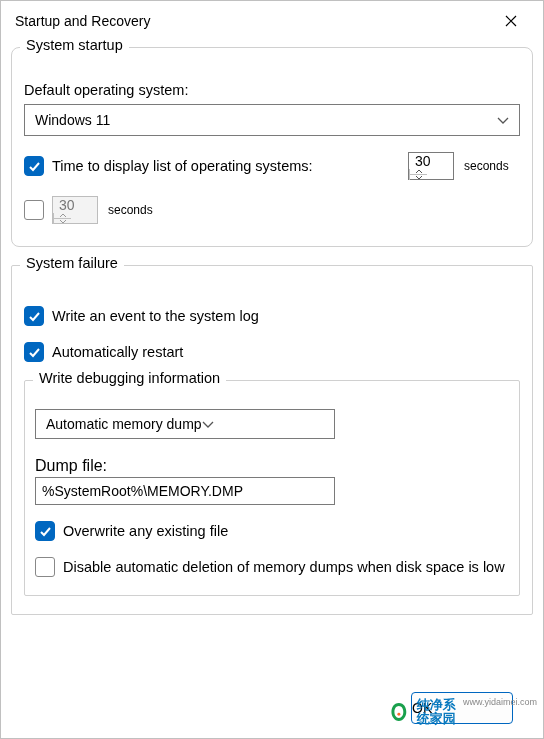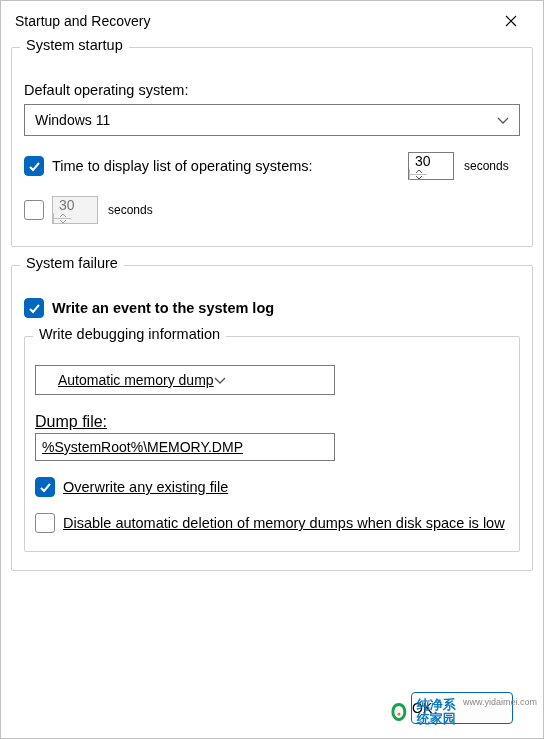--- a/index.html
+++ b/index.html
@@ -3,21 +3,21 @@
 <meta charset="utf-8">
 <style>
   * { box-sizing: border-box; font-family: "Segoe UI", Tahoma, sans-serif; }
   body { margin: 0; background: #fff; width: 544px; height: 739px; overflow: hidden; font-size: 14px; color: #000; }
   .window { width: 544px; height: 739px; border: 1px solid #c0c0c0; background: #fff; position: relative; }
   .titlebar { height: 40px; display: flex; align-items: center; padding: 0 12px 0 14px; font-size: 14px; color: #000; }
   .titlebar .title { flex: 1; }
   .close-btn { width: 40px; height: 40px; display: flex; align-items: center; justify-content: center; cursor: default; }
   .close-btn svg { width: 12px; height: 12px; }
   .content { padding: 6px 10px 12px 10px; }
-  .group { border: 1px solid #d0d0d0; border-radius: 2px; padding: 32px 12px 14px 12px; position: relative; margin-bottom: 18px; }
+  .group { border: 1px solid #d0d0d0; border-radius: 8px; padding: 32px 12px 14px 12px; position: relative; margin-bottom: 18px; }
   .group-title { position: absolute; top: -11px; left: 8px; background: #fff; padding: 0 6px; font-size: 14.5px; }
   .label-row { margin: 2px 0 6px 0; font-size: 14.5px; }
   .combo { width: 100%; height: 32px; border: 1px solid #7a7a7a; background: #fff; display: flex; align-items: center; padding: 0 10px; font-size: 14px; position: relative; }
   .combo .arrow { position: absolute; right: 10px; top: 50%; transform: translateY(-50%); }
   .arrow svg { width: 12px; height: 8px; }
   .row { display: flex; align-items: center; margin-top: 16px; gap: 8px; }
   .checkbox { width: 20px; height: 20px; border: 1px solid #0067c0; border-radius: 4px; display: flex; align-items: center; justify-content: center; flex-shrink: 0; }
   .checkbox.checked { background: #0067c0; }
   .checkbox.unchecked { border-color: #888; border-radius: 3px; }
   .checkbox svg { width: 13px; height: 13px; }
@@ -27,22 +27,22 @@
   .spinner { display: flex; align-items: stretch; height: 28px; border: 1px solid #7a7a7a; background: #fff; flex-direction: column; }
   .spinner.disabled { background: #f3f3f3; border-color: #bdbdbd; }
   .spinner input { width: 44px; border: none; padding: 0 6px; font-size: 14px; background: transparent; outline: none; }
   .spinner.disabled input { color: #777; }
   .spinner .btns { display: flex; flex-direction: column; border-left: 1px solid #c0c0c0; width: 18px; }
   .spinner .btns div { flex: 1; display: flex; align-items: center; justify-content: center; border-bottom: 1px solid #c0c0c0; }
   .spinner .btns div:last-child { border-bottom: none; }
   .spinner .btns svg { width: 8px; height: 5px; }
   .seconds { font-size: 12px; width: 56px; overflow: hidden; white-space: nowrap; }
   .group2 { border: 1px solid #d0d0d0; border-radius: 2px; padding: 32px 12px 18px 12px; position: relative; }
-  .sub-group { border: 1px solid #d0d0d0; border-radius: 2px; padding: 28px 10px 18px 10px; position: relative; margin-top: 18px; text-decoration: underline; }
-  .combo-sm { width: 300px; height: 30px; border: 1px solid #7a7a7a; display: flex; align-items: center; padding: 0 22px; font-size: 14px; position: relative; }
+  .sub-group { border: 1px solid #d0d0d0; border-radius: 2px; padding: 28px 10px 18px 10px; position: relative; margin-top: 18px; }
+  .combo-sm { width: 300px; height: 30px; border: 1px solid #7a7a7a; display: flex; align-items: center; padding: 0 10px; font-size: 14px; position: relative; }
   .dump-label { margin-top: 18px; font-size: 16px; }
   .textbox { width: 300px; height: 28px; border: 1px solid #7a7a7a; padding: 0 6px; font-size: 14px; display: flex; align-items: center; margin-top: 2px; }
   .btn-row { position: absolute; bottom: 14px; right: 30px; display: flex; gap: 16px; }
   .btn { width: 102px; height: 32px; border: 1px solid #d0d0d0; border-radius: 4px; background: #fdfdfd; display: flex; align-items: center; justify-content: flex-start; font-size: 14px; }
   .btn.primary { border: 1.5px solid #0067c0; }
   .watermark { position: absolute; right: 6px; bottom: 2px; width: 150px; height: 48px; display: flex; align-items: center; gap: 6px; pointer-events: none; }
   .watermark .logo { width: 30px; height: 30px; }
   .watermark .wm-text { display:flex; flex-direction:row; line-height:1.1; font-size:11px; color:#0a7abf; }
   .watermark .wm-url { color:#888; font-size:9px; }
 </style>
@@ -120,29 +120,37 @@
             </div>
           </div>
           <span class="seconds">seconds</span>
         </div>
       </div>
     </div>
 
     <div class="group2">
       <span class="group-title">System failure</span>
 
-      <div class="row" style="margin-top:0;font-weight:bold;">
+      <div class="row" style="margin-top:8px;">
         <div class="checkbox checked">
           <svg viewBox="0 0 13 13">
               <path d="M2 7 L5 10 L11 3" stroke="#fff" stroke-width="2" fill="none"></path>
             </svg>
         </div>
         <span class="chk-label">Write an event to the system log</span>
       </div>
 
+      <div class="row">
+        <div class="checkbox checked">
+          <svg viewBox="0 0 13 13">
+              <path d="M2 7 L5 10 L11 3" stroke="#fff" stroke-width="2" fill="none"></path>
+            </svg>
+        </div>
+        <span class="chk-label">Automatically restart</span>
+      </div>
 
       <div class="sub-group">
         <span class="group-title">Write debugging information</span>
 
         <div class="combo-sm">
           <span>Automatic memory dump</span>
           <span class="arrow">
             <svg viewBox="0 0 12 8">
                 <path d="M1 1 L6 6 L11 1" stroke="#555" stroke-width="1.3" fill="none"></path>
               </svg>

